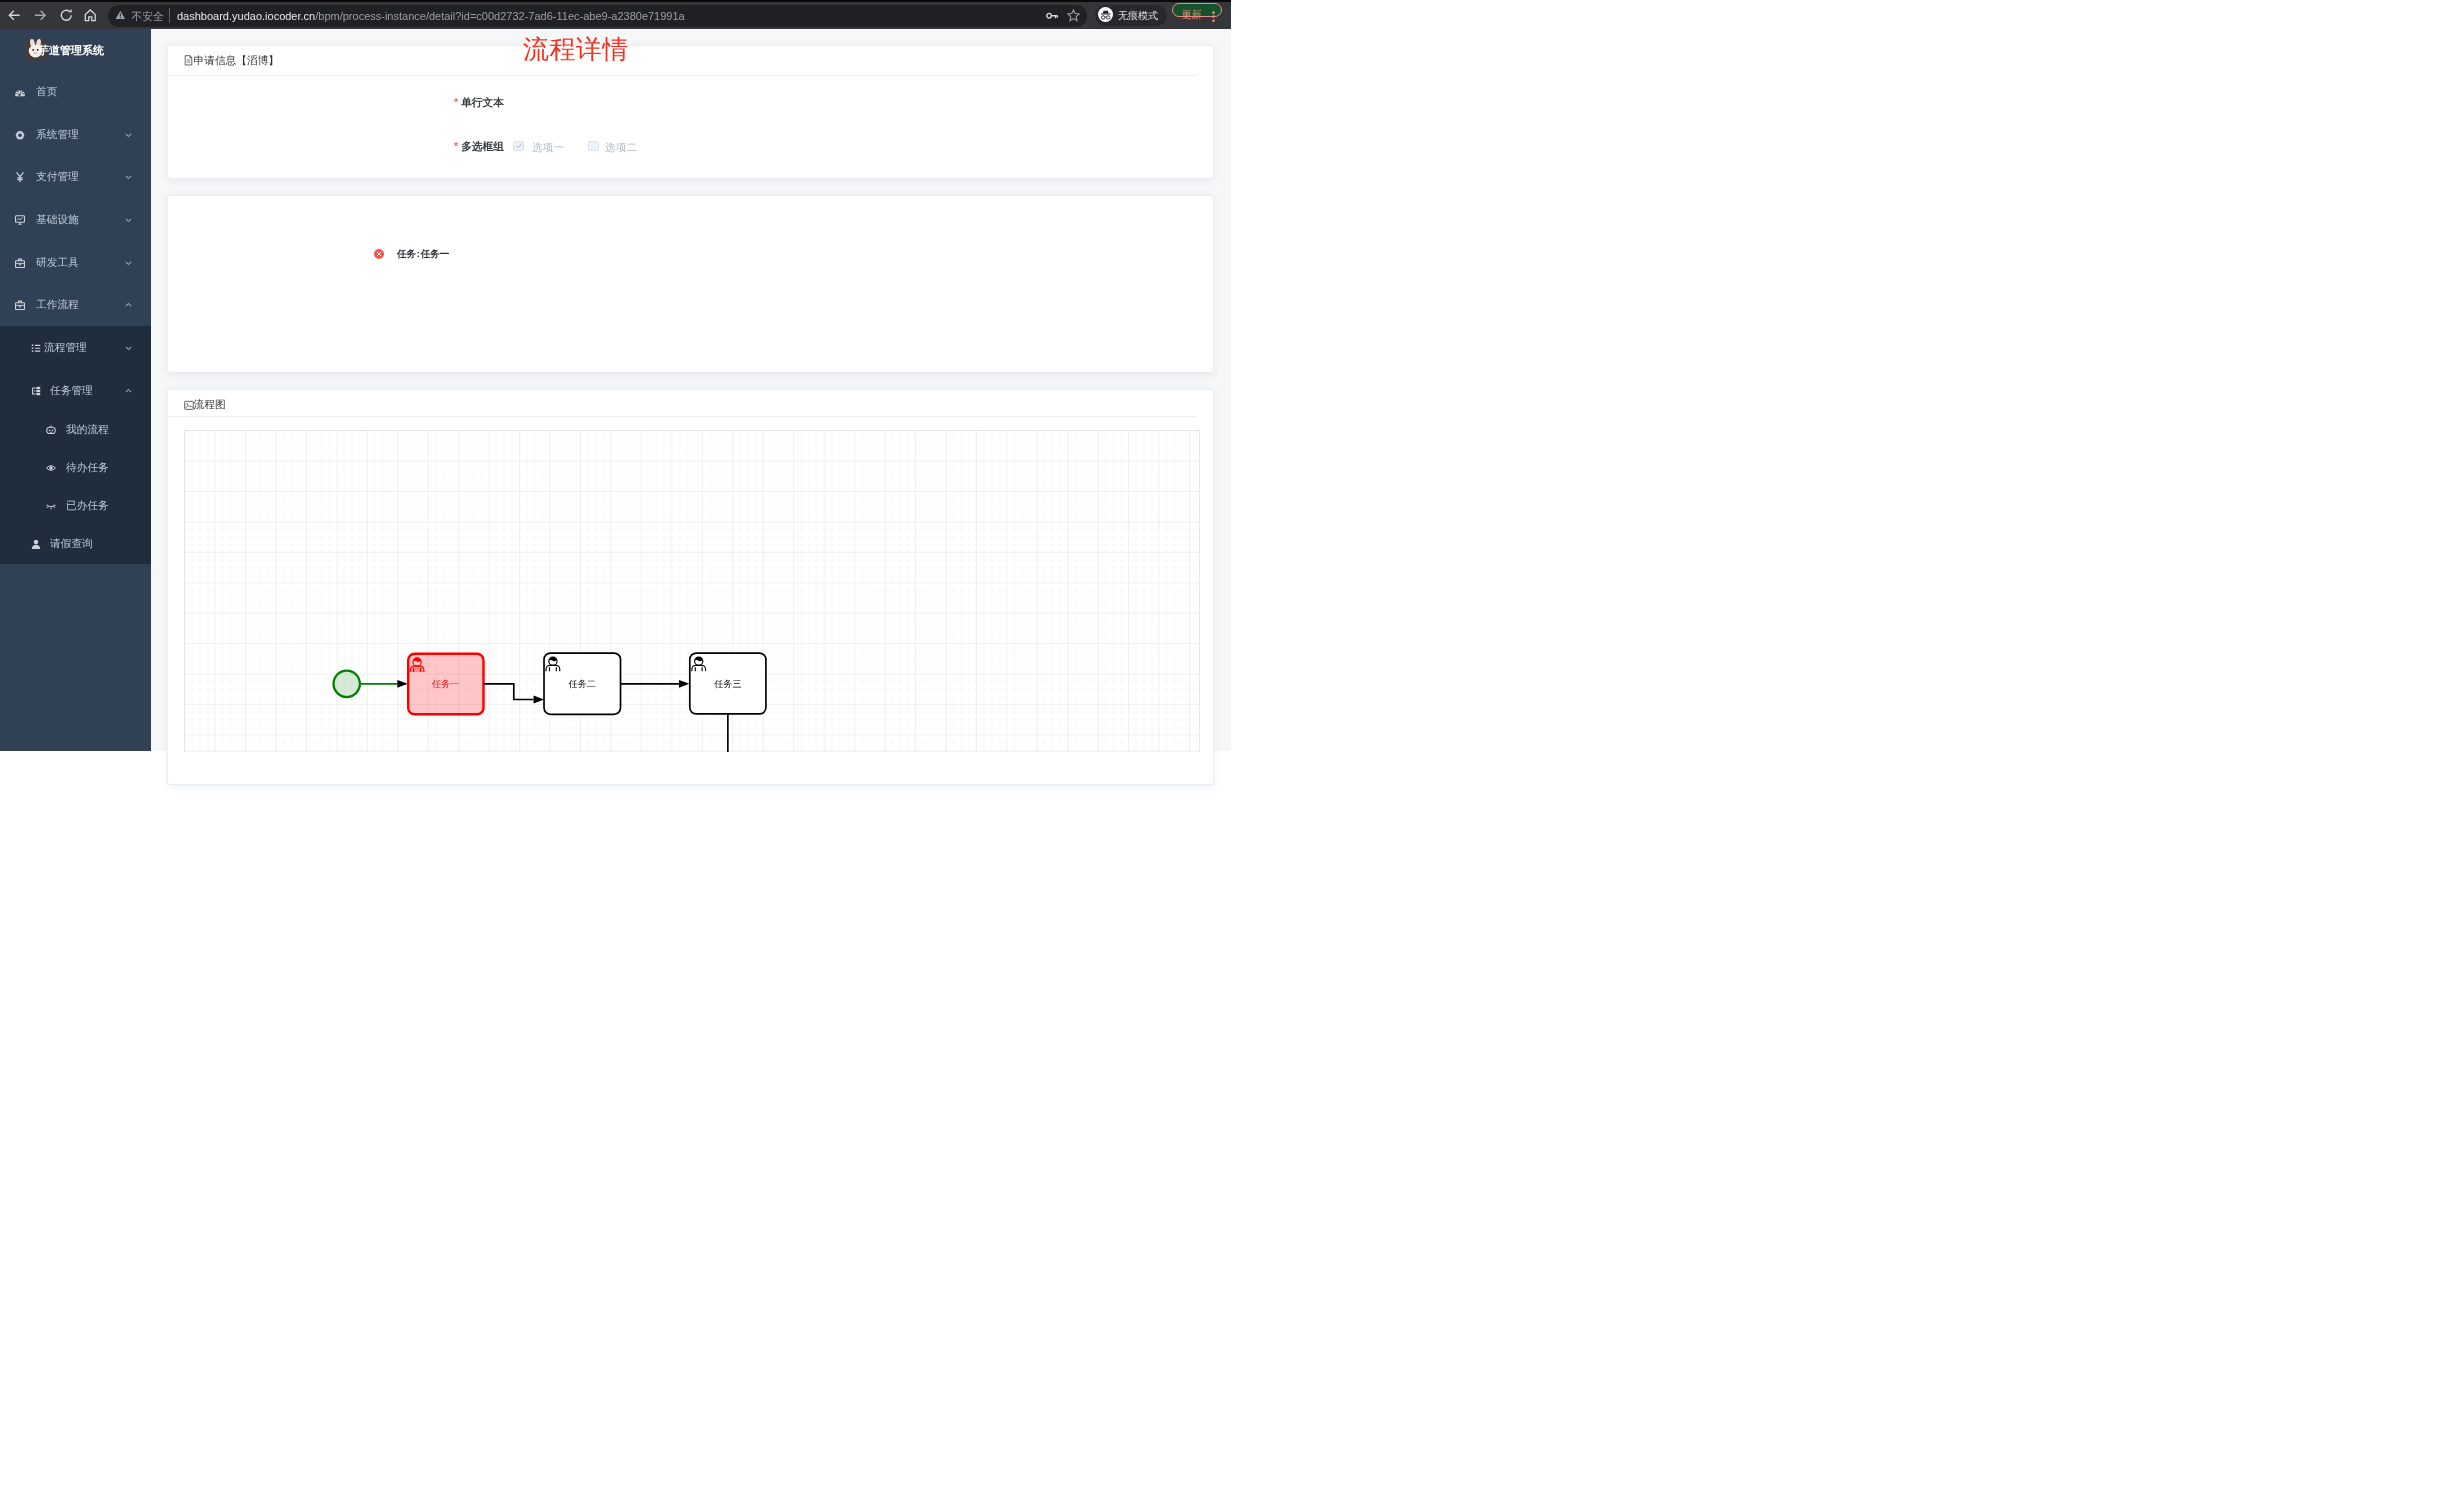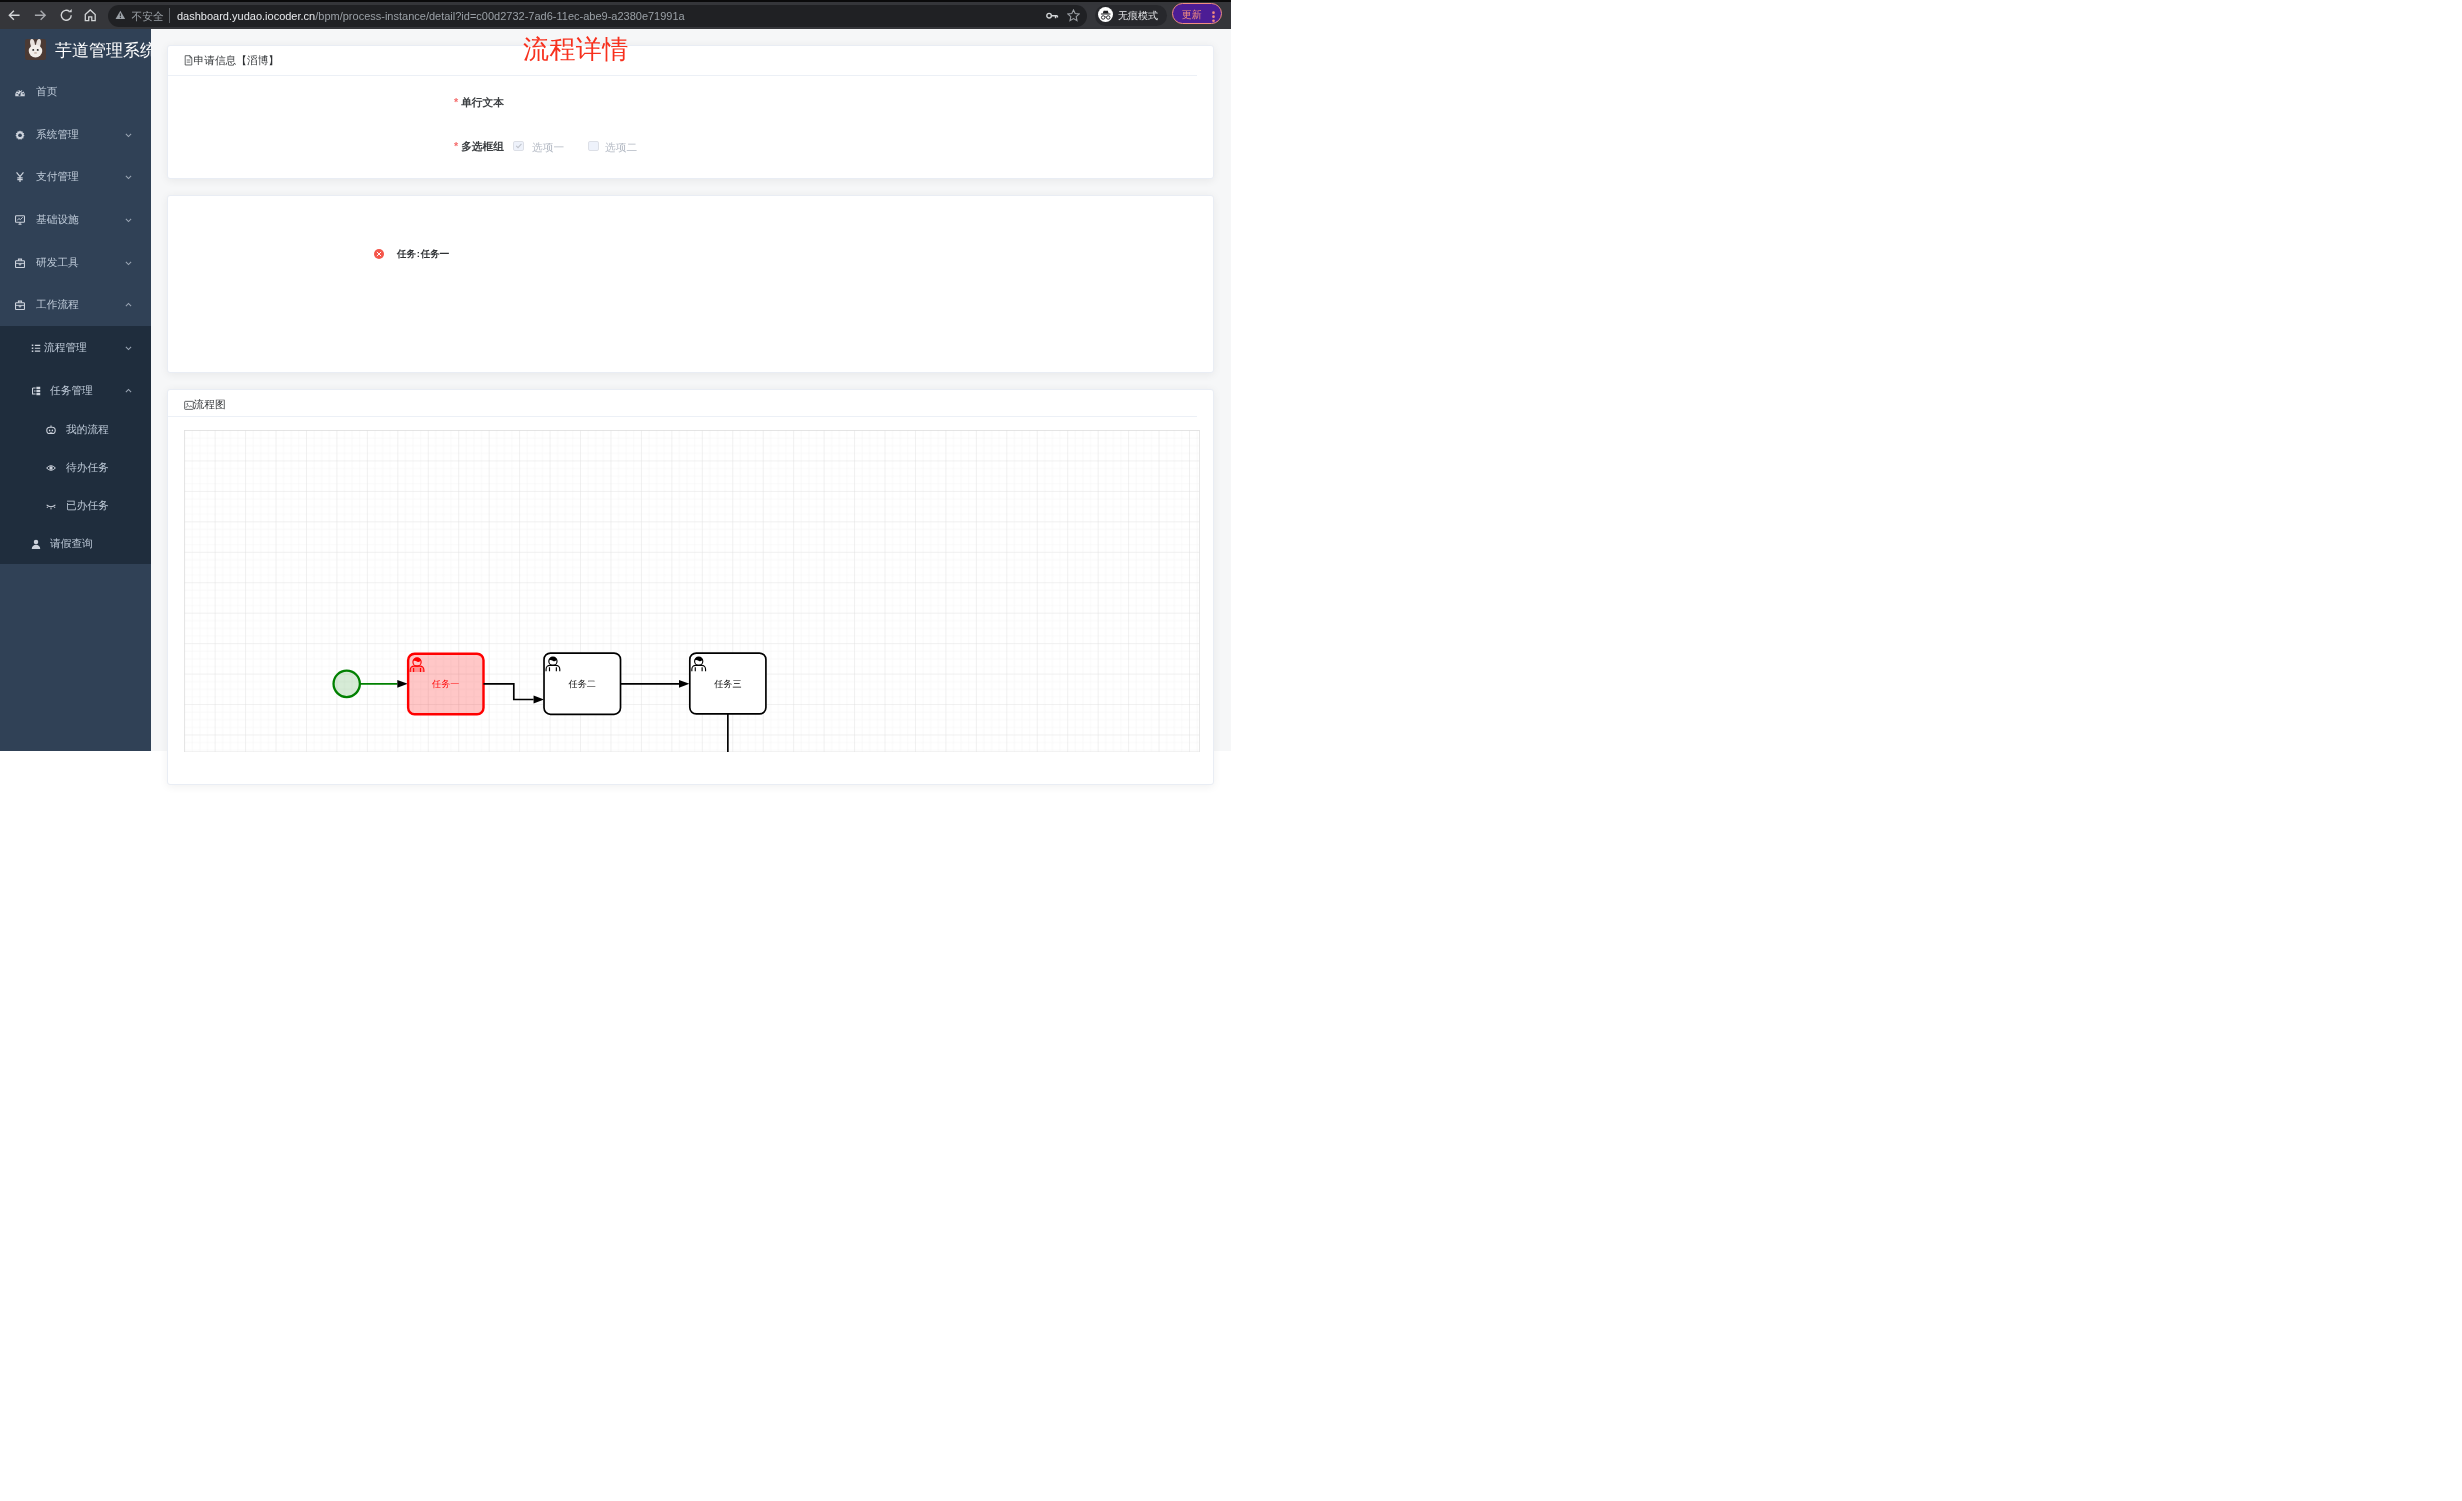--- a/index.html
+++ b/index.html
@@ -6,31 +6,31 @@
   html,body { width:1231px; height:751px; overflow:hidden; font-family:"Liberation Sans",sans-serif; }
   
   #chrome { position:absolute; left:0; top:0; width:1231px; height:29px; background:#35363a; }
   #tabstrip { position:absolute; left:0; top:0; width:1231px; height:2.4px; background:#0a0a0b; }
   .navic { position:absolute; top:0; }
   #urlbar { position:absolute; left:108px; top:4.6px; width:979px; height:22px; border-radius:11.4px; background:#202124; }
   .urltxt { position:absolute; top:0; height:22px; line-height:22px; font-size:11px; white-space:nowrap; }
   #incog { position:absolute; left:1095px; top:4.6px; width:72px; height:21px; border-radius:11.4px; background:#27282c; }
   #incog .cir { position:absolute; left:3px; top:2.9px; width:15px; height:15px; border-radius:50%; background:#fff; }
   #incog .lbl { position:absolute; left:23px; top:0; height:21px; line-height:21px; color:#e9eaed; font-size:10px; }
-  #update { position:absolute; left:1172px; top:3px; width:50px; height:21px; border-radius:11.4px; border:1px solid #f08d80; background:#4c1d95; }
+  #update { position:absolute; left:1172px; top:3px; width:50px; height:14px; border-radius:11.4px; border:1px solid #f08d80; background:#14532d; }
   #update .t { position:absolute; left:8.8px; top:0; height:21px; line-height:21px; color:#f08d80; font-size:10px; }
   
   #sidebar { position:absolute; left:0; top:29px; width:151px; height:722px; background:#304156; }
   #subblock { position:absolute; left:0; top:297px; width:151px; height:238px; background:#1f2d3d; }
   .mi { position:absolute; left:0; width:151px; color:#bfcbd9; font-size:10.7px; }
   .mi .txt { position:absolute; top:50%; transform:translateY(-50%); }
   .mi svg.ic { position:absolute; top:50%; transform:translateY(-50%); }
   .chev { position:absolute; left:124px; top:50%; width:9px; height:9px; transform:translateY(-50%); }
   #logo { position:absolute; left:0; top:10px; width:151px; height:21px; }
-  #logo .ttl { position:absolute; left:55px; top:50%; transform:translateY(-50%); color:#fff; font-size:17px; font-weight:normal; white-space:nowrap; }
+  #logo .ttl { position:absolute; left:38px; top:50%; transform:translateY(-50%); color:#fff; font-size:11px; font-weight:bold; white-space:nowrap; }
   
   #main { position:absolute; left:151px; top:29px; width:1080px; height:722px; background:#f6f7f8; }
   .card { position:absolute; left:16px; width:1047px; background:#fff; border:0.8px solid #e9edf4; border-radius:3px; box-shadow:0 1.5px 9px rgba(0,0,0,.06); }
   .chead { position:absolute; left:0; top:0; right:16px; height:30px; border-bottom:0.8px solid #ecf0f6; }
   .chead .t { position:absolute; left:25.5px; top:0; height:29px; line-height:29px; font-size:10.7px; color:#2f3235; }
   .chead svg { position:absolute; left:15.6px; top:9.5px; }
   #pgtitle { position:absolute; left:372px; top:2.7px; z-index:50; font-size:26px; color:#f7301d; font-weight:500; letter-spacing:0.4px;text-align:center; }
   
   .star { color:#f56c6c; font-size:10.7px; }
   .flabel { position:absolute; font-size:10.7px; font-weight:bold; color:#3d4043; }

